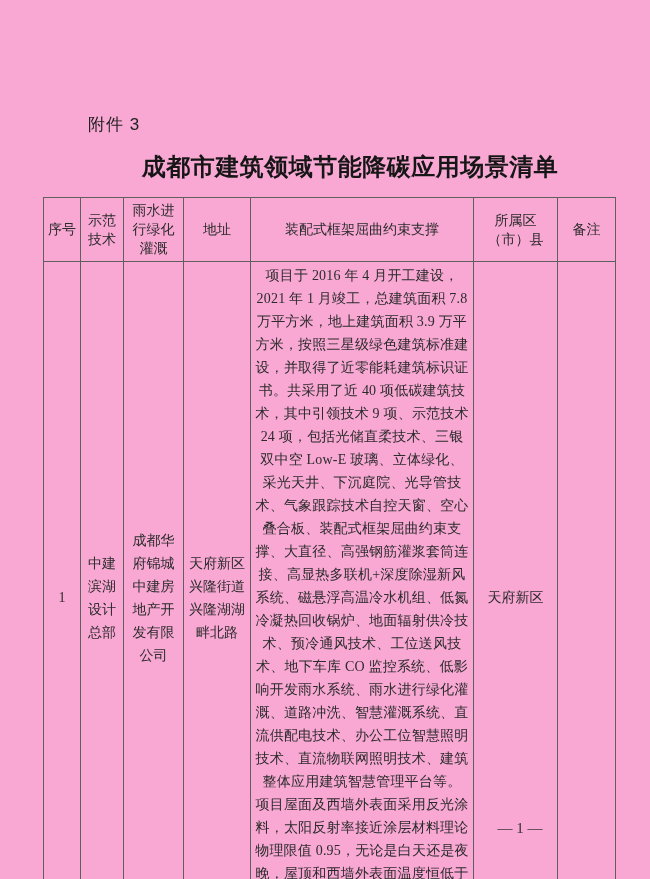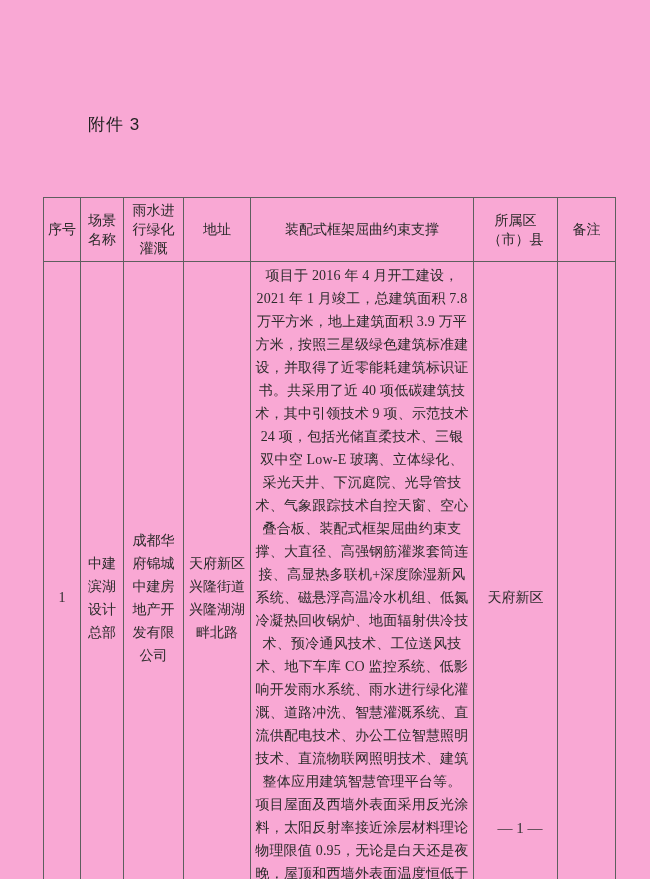--- a/index.html
+++ b/index.html
@@ -93,35 +93,36 @@
     font-family: "Liberation Serif", "DejaVu Serif", serif;
   }
 </style>
 </head>
 <body>
 
 <div class="page">
 
   <div class="attachment-label">附件 3</div>
 
+  <div class="doc-title">成都市建筑领域节能降碳应用场景清单</div>
 
   <table class="main-table">
     <colgroup>
       <col style="width:37px">
       <col style="width:43px">
       <col style="width:60px">
       <col style="width:67px">
       <col style="width:223px">
       <col style="width:84px">
       <col style="width:58px">
     </colgroup>
     <thead>
       <tr>
         <th>序号</th>
-        <th>场景名称</th>
+        <th>示范技术</th>
         <th>雨水进行绿化灌溉</th>
         <th>地址</th>
         <th>装配式框架屈曲约束支撑</th>
         <th>所属区
 （市）县</th>
         <th>备注</th>
       </tr>
     </thead>
     <tbody>
       <tr>

